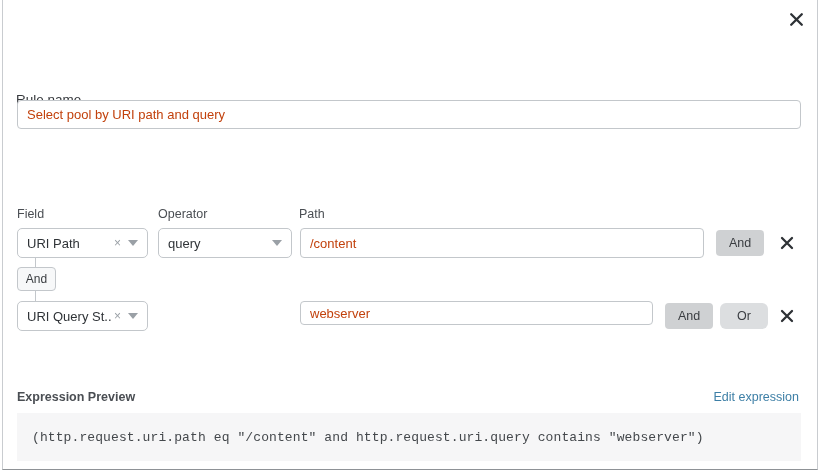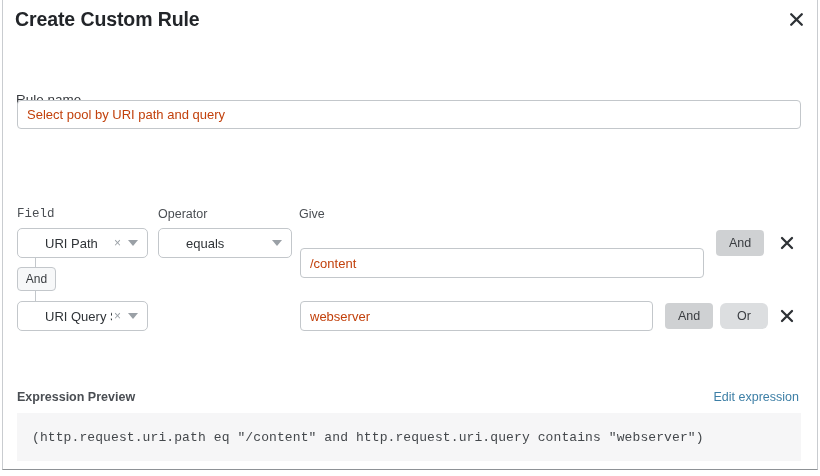--- a/index.html
+++ b/index.html
@@ -100,41 +100,40 @@
     color: #23262a;
   }
 
   
   .col-head {
     position: absolute;
     top: 207px;
     font-size: 12.5px;
     color: #4a4e53;
   }
-  .col-field    { left: 14px; font-family: Liberation Mono, monospace; }
+  .col-field    { left: 14px; }
   .col-operator { left: 155px; }
   .col-value    { left: 296px; }
 
   
   .cond-row { position: absolute; left: 0; width: 816px; height: 30px; }
   .row1 { top: 228px; }
   .row2 { top: 301px; }
 
   .select-box {
     position: absolute;
     box-sizing: border-box;
     height: 30px;
     border: 1px solid #c3c7cb;
     border-radius: 5px;
     background: #ffffff;
     display: flex;
     align-items: center;
     cursor: pointer;
     user-select: none;
-    padding-left: 18px;
   }
   .select-text {
     font-size: 13px;
     color: #2f3337;
     padding-left: 9px;
     flex: 1;
     white-space: nowrap;
     overflow: hidden;
   }
   .clear-x {
@@ -149,22 +148,22 @@
     height: 0;
     border-left: 5px solid transparent;
     border-right: 5px solid transparent;
     border-top: 6px solid #9aa0a6;
     margin-right: 9px;
     flex: 0 0 auto;
   }
   .sel-field    { left: 14px;  width: 131px; }
   .sel-operator { left: 155px; width: 134px; }
 
-  .val-input-1 { left: 297px; width: 404px; top: 0; height: 30px; margin-top: 20px; }
-  .val-input-2 { left: 297px; width: 353px; top: 0; height: 30px; }
+  .val-input-1 { left: 297px; width: 404px; top: 0; height: 30px; }
+  .val-input-2 { left: 297px; width: 353px; top: 0; height: 24px; }
 
   .pill {
     position: absolute;
     box-sizing: border-box;
     height: 26px;
     min-width: 48px;
     border: none;
     border-radius: 4px;
     font-family: "Liberation Sans", sans-serif;
     font-size: 12.5px;
@@ -263,43 +262,42 @@
     white-space: pre;
     letter-spacing: 0.1px;
   }
 </style>
 </head>
 <body>
 
 <div class="screen">
   <div class="dialog">
 
-    <div class="dlg-title">Create Custom Rule</div>
     <button class="close-btn">
       <svg width="15" height="15" viewBox="0 0 15 15">
         <path d="M2.2 2.2 L12.8 12.8 M12.8 2.2 L2.2 12.8" stroke="#2e3236" stroke-width="2.3" stroke-linecap="round"></path>
       </svg>
     </button>
 
     <div class="label-strong rule-name-label">Rule name</div>
     <input class="text-input rule-name-input" type="text" value="Select pool by URI path and query" style="">
 
 
     <div class="col-head col-field">Field</div>
     <div class="col-head col-operator">Operator</div>
-    <div class="col-head col-value">Give</div>
+    <div class="col-head col-value">Path</div>
 
     <div class="cond-row row1">
       <div class="select-box sel-field">
         <span class="select-text">URI Path</span>
         <span class="clear-x">×</span>
         <span class="caret"></span>
       </div>
       <div class="select-box sel-operator">
-        <span class="select-text">equals</span>
+        <span class="select-text">query</span>
         <span class="caret"></span>
       </div>
       <input class="text-input val-input-1" type="text" value="/content" style="">
       <button class="pill pill-and-active r1-and">And</button>
       <button class="row-del r1-del">
         <svg width="14" height="14" viewBox="0 0 14 14">
           <path d="M2 2 L12 12 M12 2 L2 12" stroke="#2e3236" stroke-width="2.3" stroke-linecap="round"></path>
         </svg>
       </button>
     </div>

